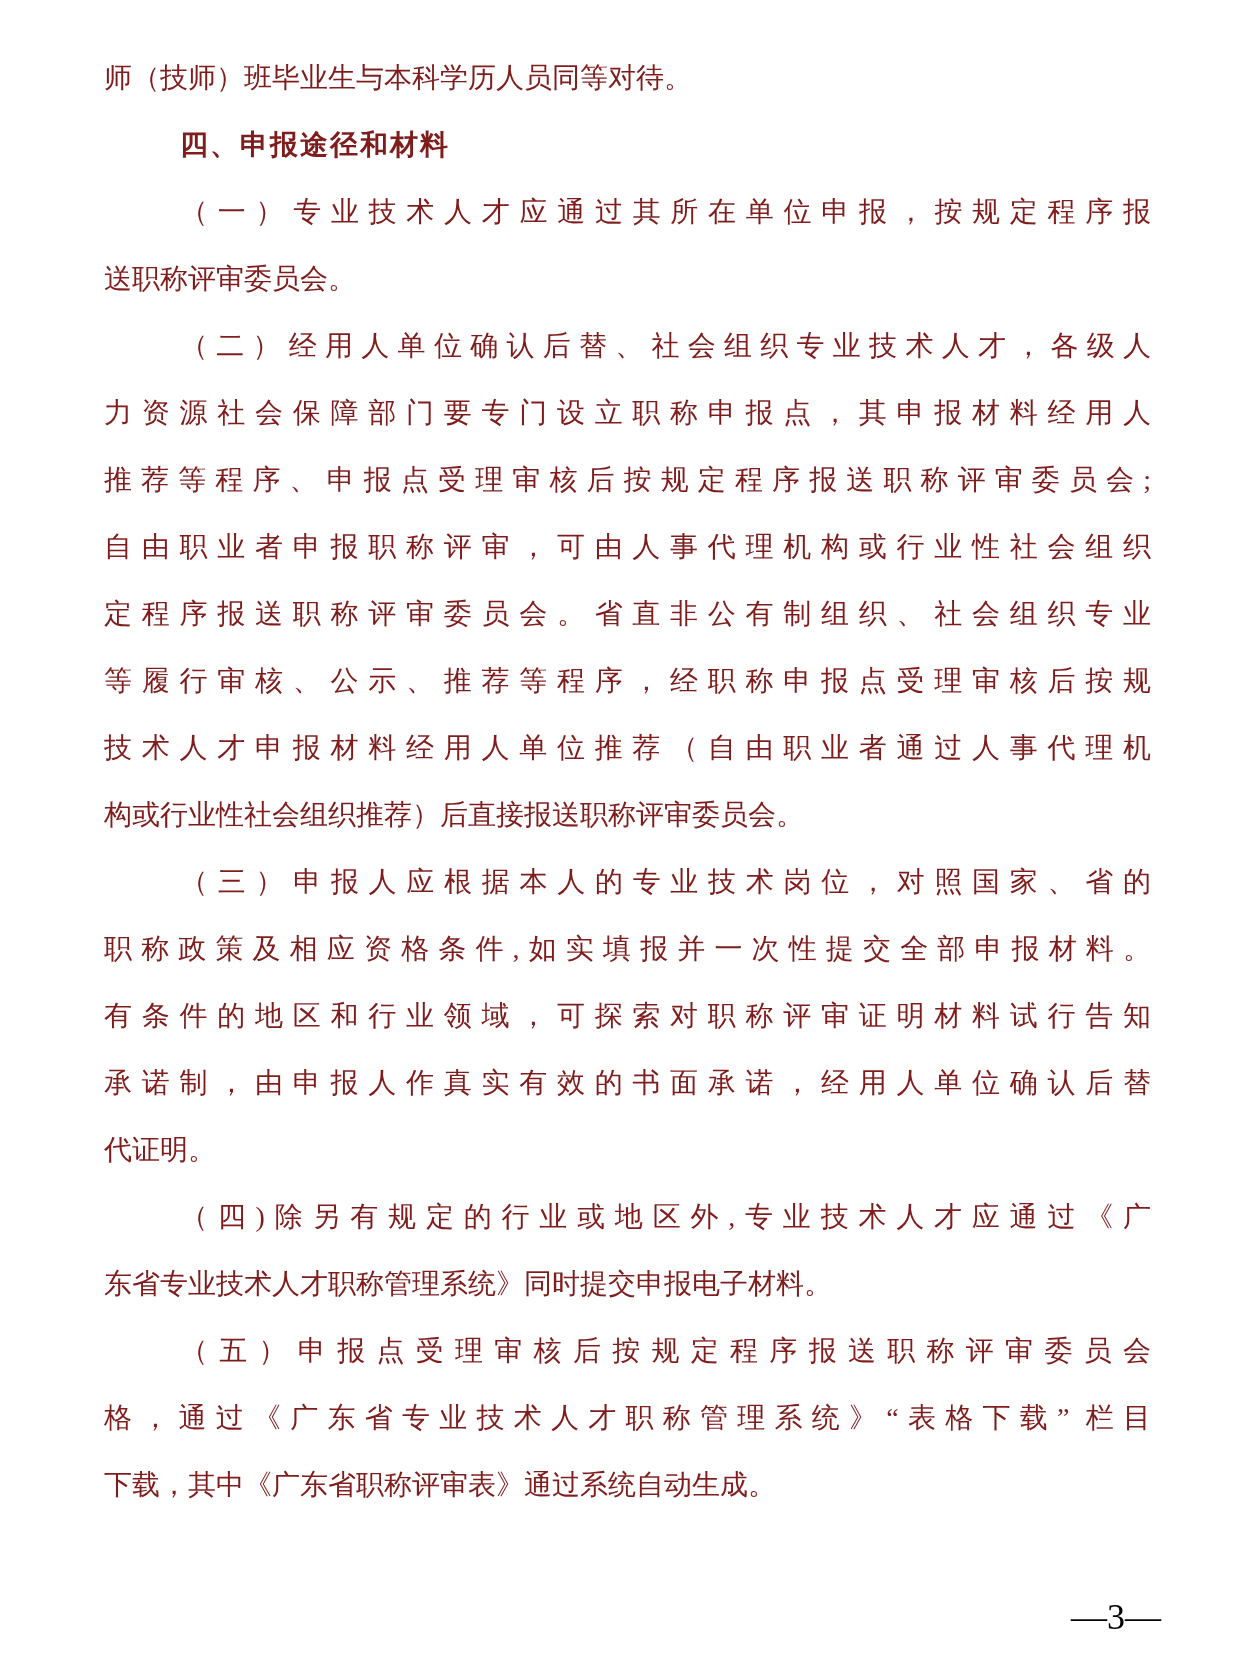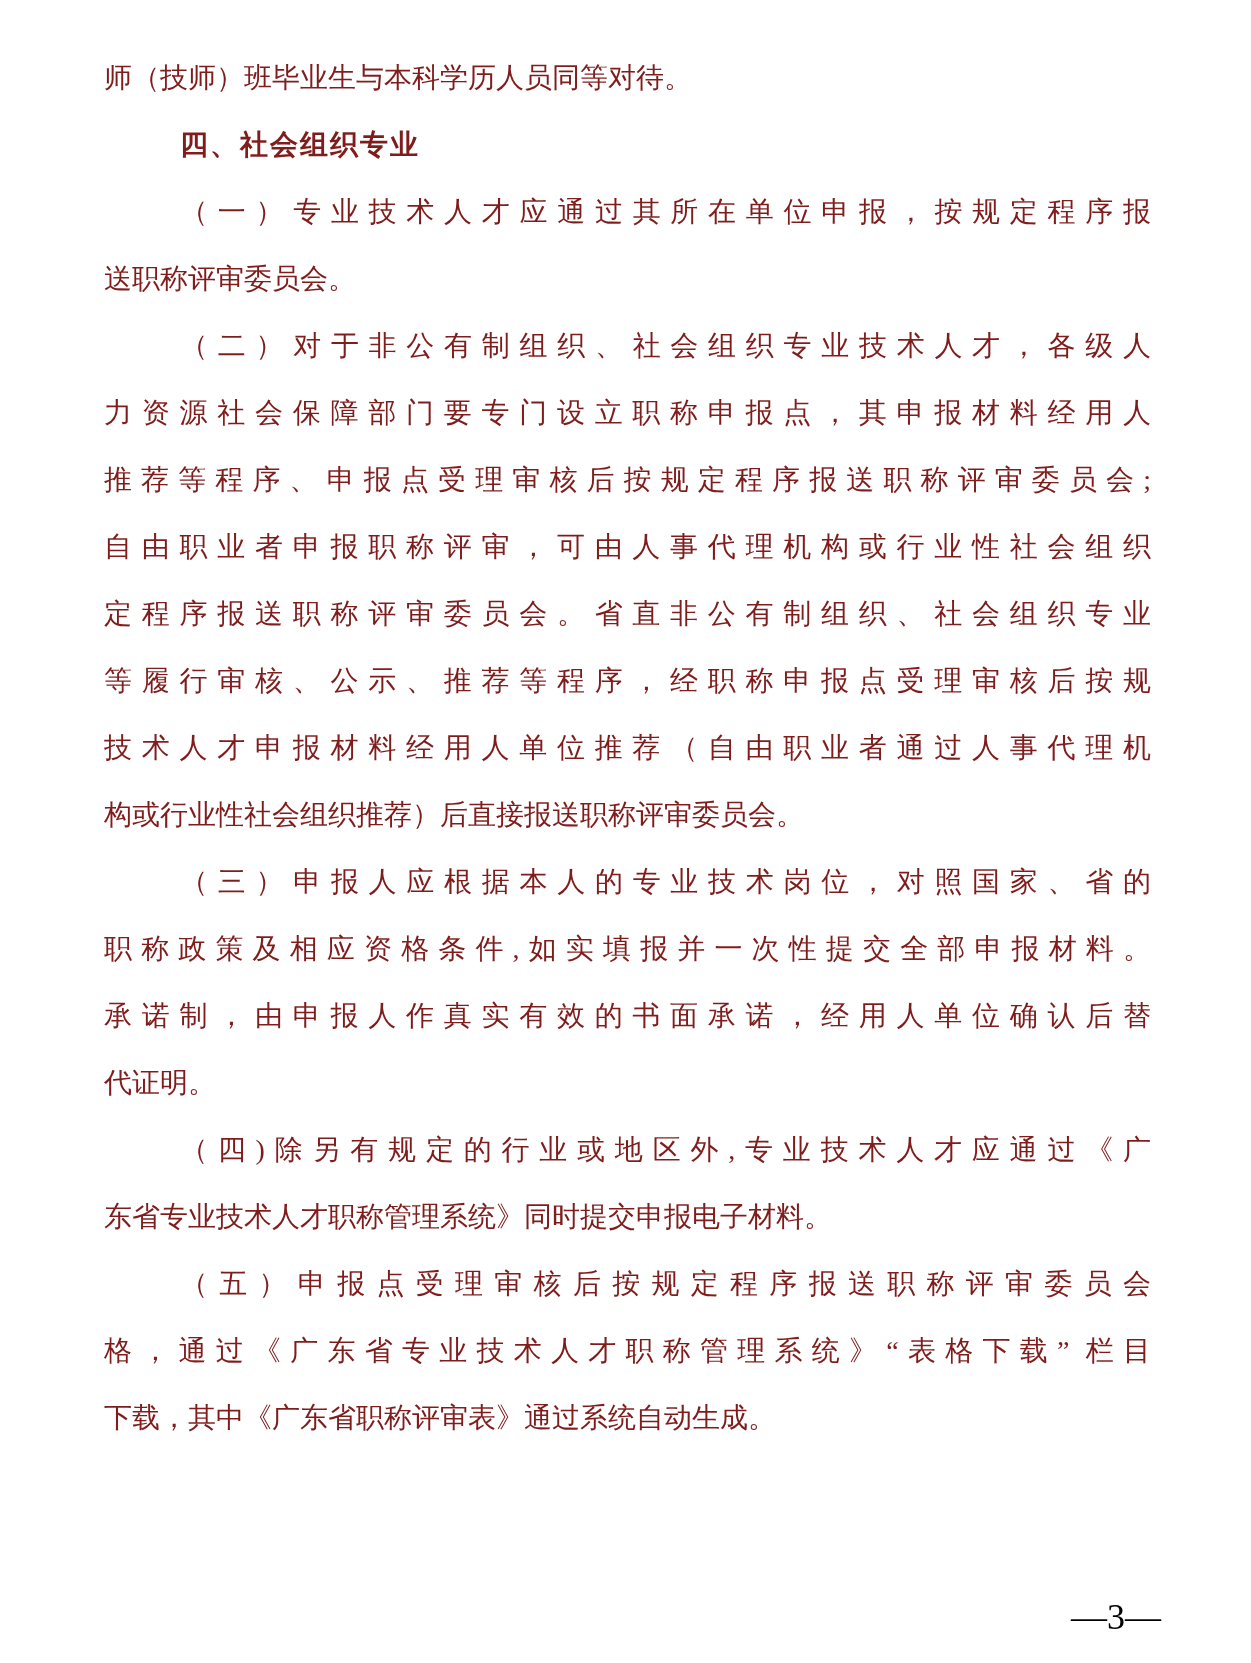--- a/index.html
+++ b/index.html
@@ -51,33 +51,34 @@
     font-family: "Liberation Serif", serif;
     color: #000000;
   }
 </style>
 </head>
 <body>
 
 <div class="page">
   <div class="text-block">
     <div class="line end">师（技师）班毕业生与本科学历人员同等对待。</div>
-    <div class="line heading indent">四、社会组织专业</div>
+    <div class="line heading indent">四、申报途径和材料</div>
     <div class="line fill indent">（一）专业技术人才应通过其所在单位申报，按规定程序报</div>
     <div class="line end">送职称评审委员会。</div>
-    <div class="line fill indent">（二）对于非公有制组织、社会组织专业技术人才，各级人</div>
+    <div class="line fill indent">（二）经用人单位确认后替、社会组织专业技术人才，各级人</div>
     <div class="line fill">力资源社会保障部门要专门设立职称申报点，其申报材料经用人</div>
     <div class="line fill">推荐等程序、申报点受理审核后按规定程序报送职称评审委员会;</div>
     <div class="line fill">自由职业者申报职称评审，可由人事代理机构或行业性社会组织</div>
     <div class="line fill">定程序报送职称评审委员会。省直非公有制组织、社会组织专业</div>
     <div class="line fill">等履行审核、公示、推荐等程序，经职称申报点受理审核后按规</div>
     <div class="line fill">技术人才申报材料经用人单位推荐（自由职业者通过人事代理机</div>
     <div class="line end">构或行业性社会组织推荐）后直接报送职称评审委员会。</div>
     <div class="line fill indent">（三）申报人应根据本人的专业技术岗位，对照国家、省的</div>
     <div class="line fill">职称政策及相应资格条件,如实填报并一次性提交全部申报材料。</div>
+    <div class="line fill">有条件的地区和行业领域，可探索对职称评审证明材料试行告知</div>
     <div class="line fill">承诺制，由申报人作真实有效的书面承诺，经用人单位确认后替</div>
     <div class="line end">代证明。</div>
     <div class="line fill indent">（四)除另有规定的行业或地区外,专业技术人才应通过《广</div>
     <div class="line end">东省专业技术人才职称管理系统》同时提交申报电子材料。</div>
     <div class="line fill indent">（五）申报点受理审核后按规定程序报送职称评审委员会</div>
     <div class="line fill">格，通过《广东省专业技术人才职称管理系统》“表格下载” 栏目</div>
     <div class="line end">下载，其中《广东省职称评审表》通过系统自动生成。</div>
   </div>
   <div class="page-number">—3—</div>
 </div>

